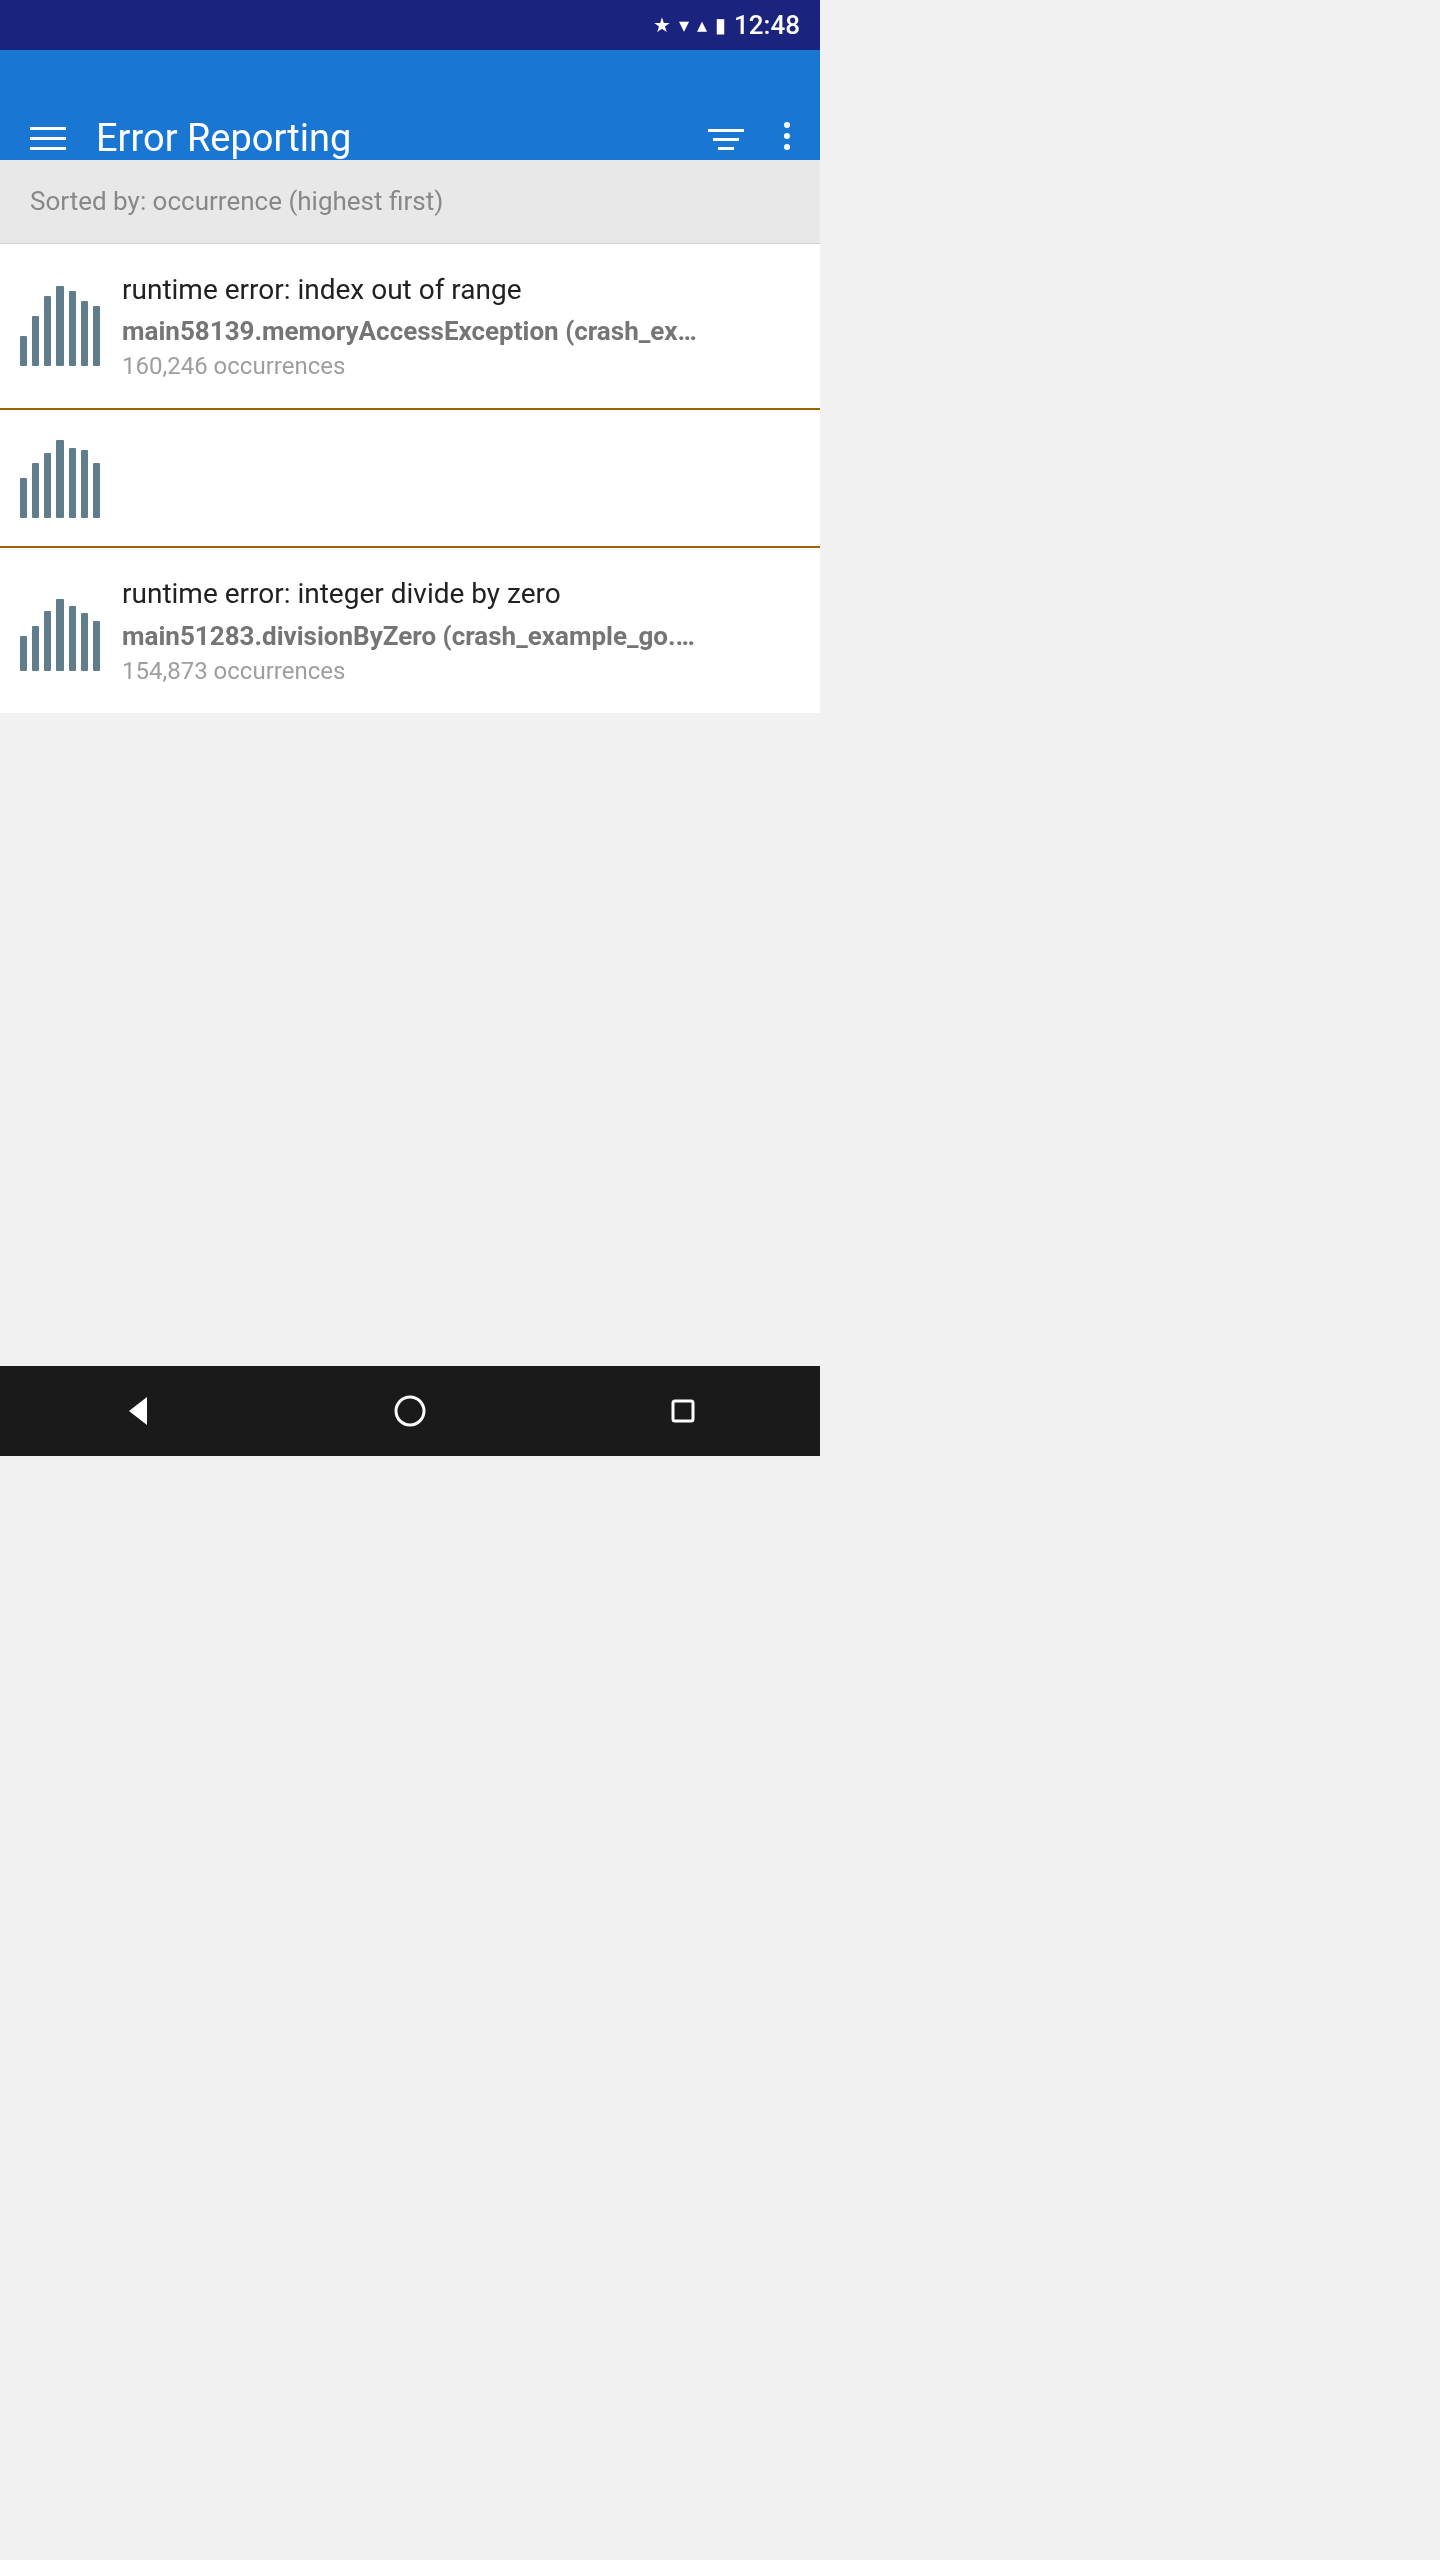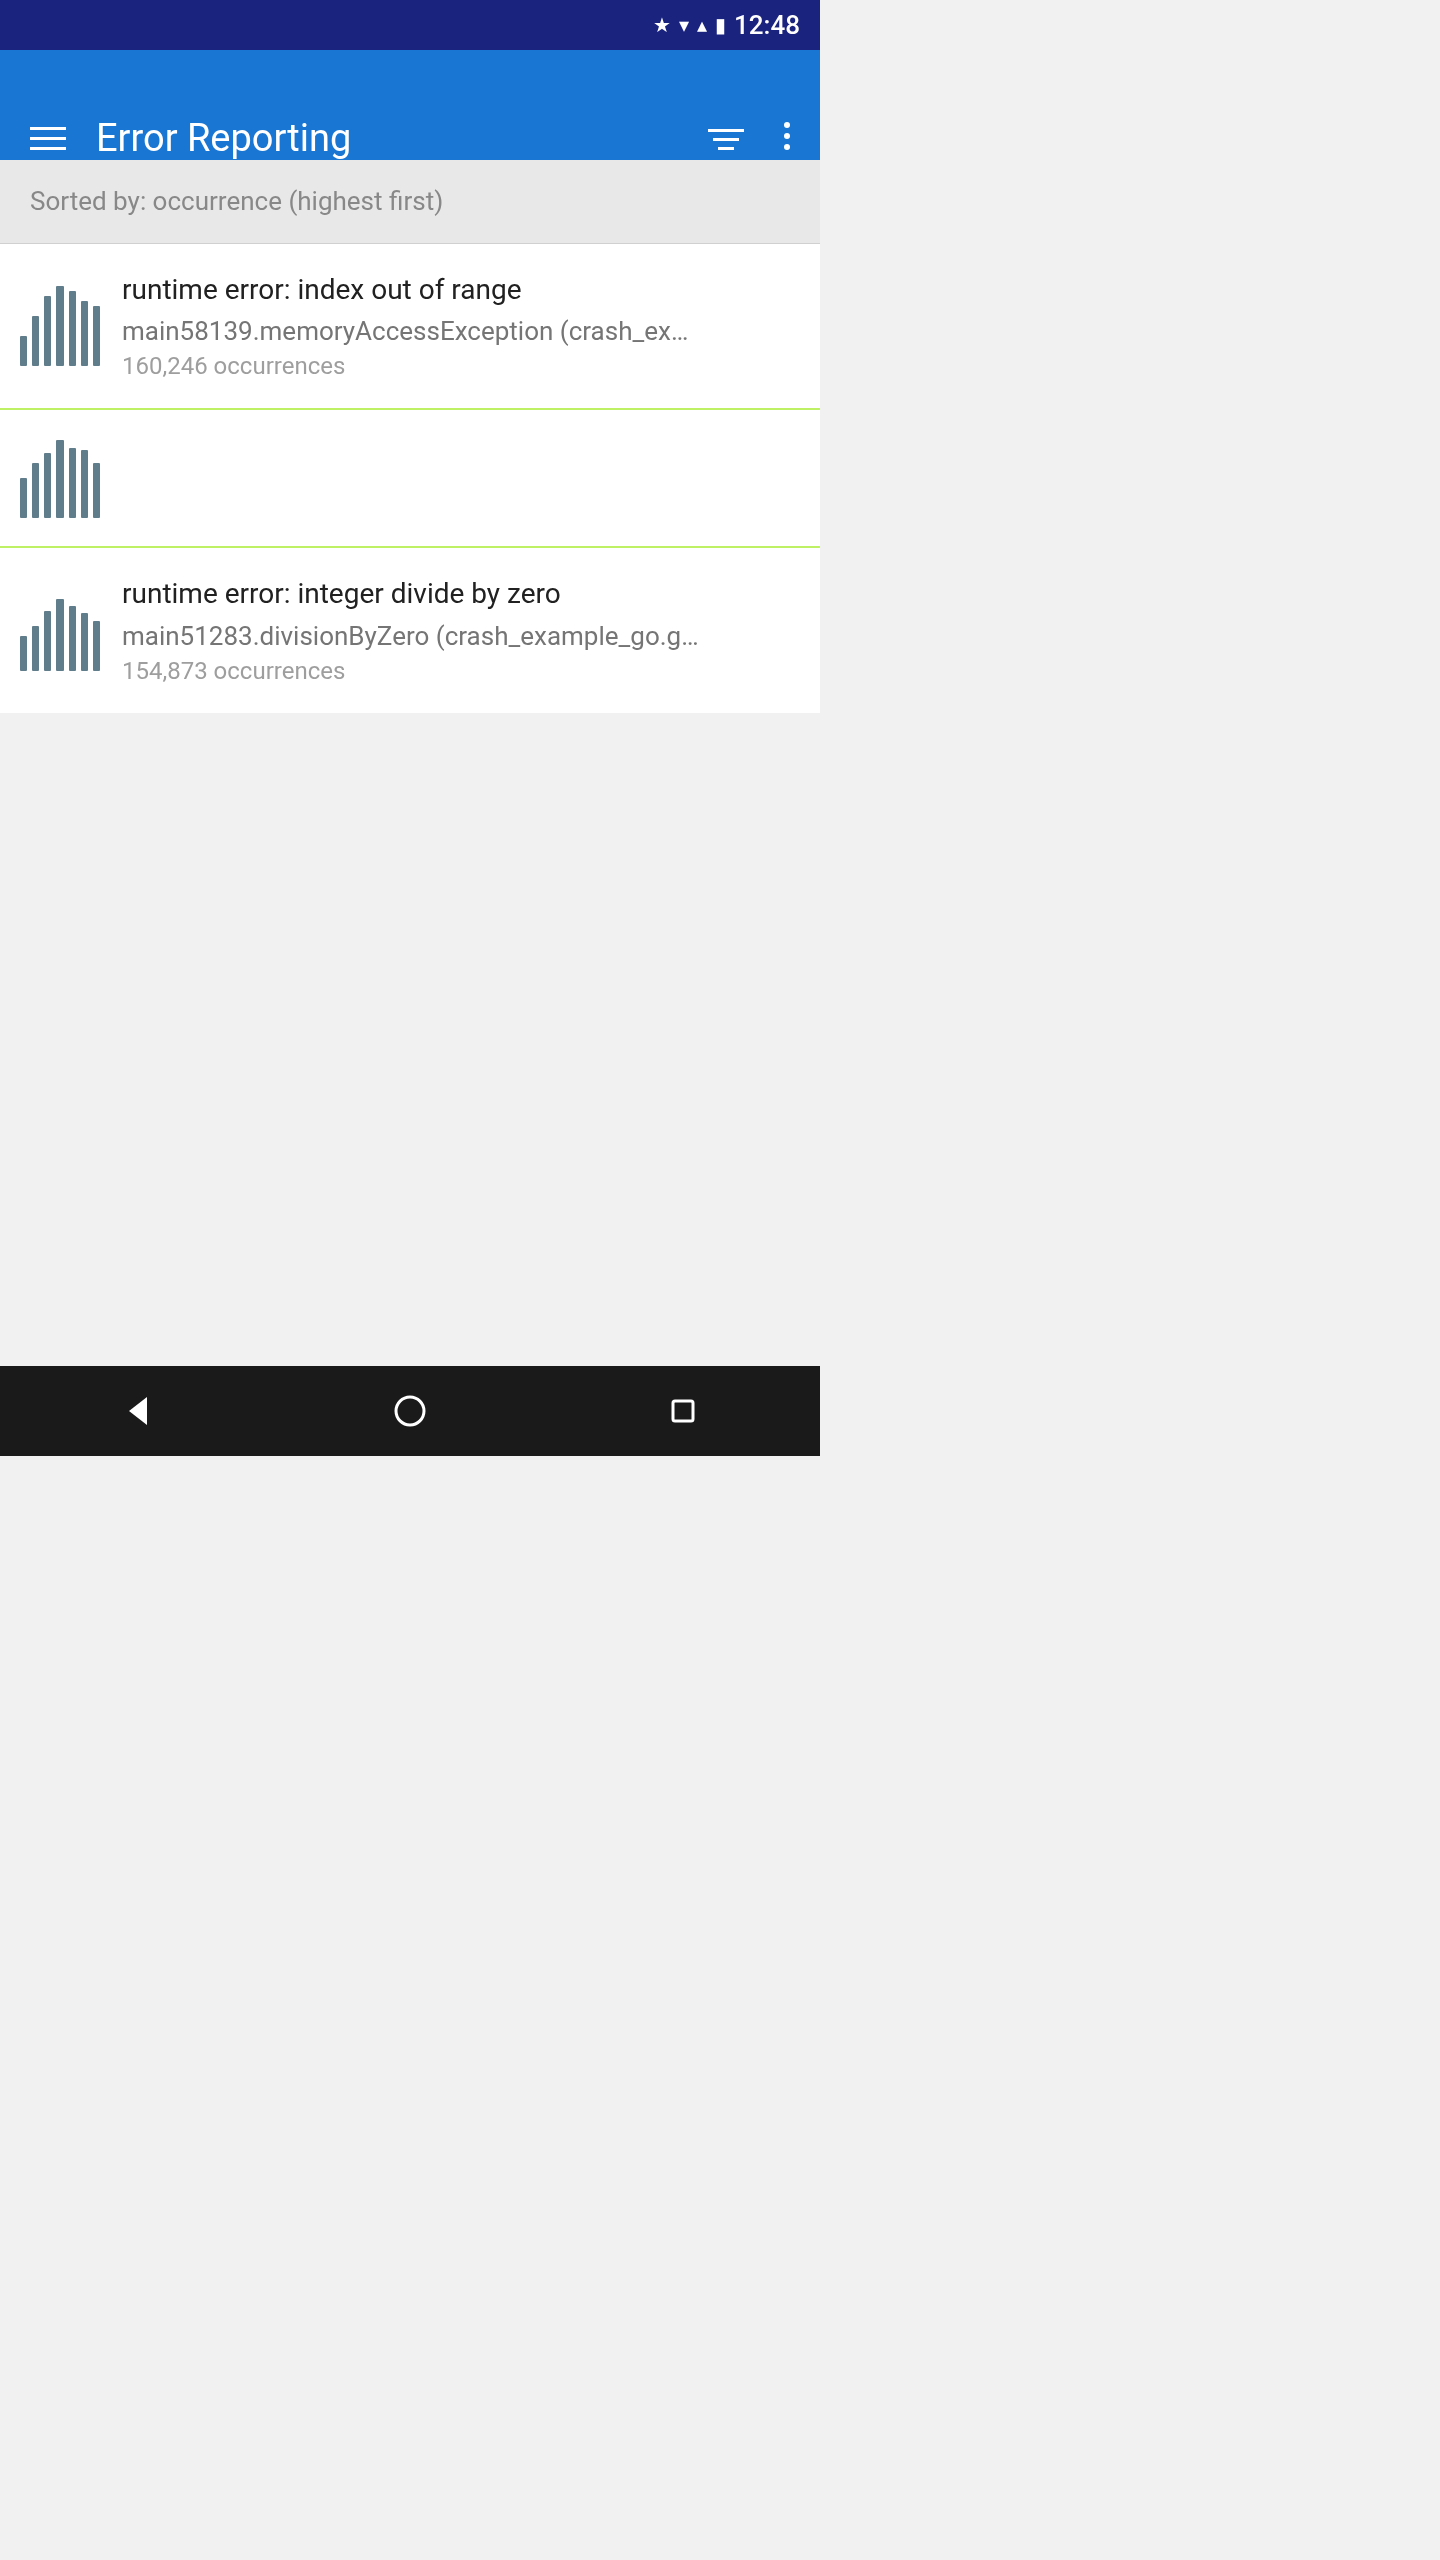--- a/index.html
+++ b/index.html
@@ -98,21 +98,21 @@
     }
 
     .filter-text {
       color: #888;
       font-size: 26px;
       line-height: 1.5;
     }
 
     
     .error-list {
-      background: #bef264;
+      background: #a16207;
       flex: 1;
     }
 
     .error-item {
       display: flex;
       align-items: center;
       padding: 28px 20px 28px 20px;
       background: white;
       margin-bottom: 2px;
       cursor: pointer;
@@ -148,20 +148,21 @@
     }
 
     .error-detail {
       color: #757575;
       font-size: 26px;
       margin-bottom: 6px;
       white-space: nowrap;
       overflow: hidden;
       text-overflow: ellipsis;
       max-width: 580px;
+      font-weight: bold;
     }
 
     .error-occurrences {
       color: #9e9e9e;
       font-size: 24px;
     }
 
     
     .nav-bar {
       position: absolute;

